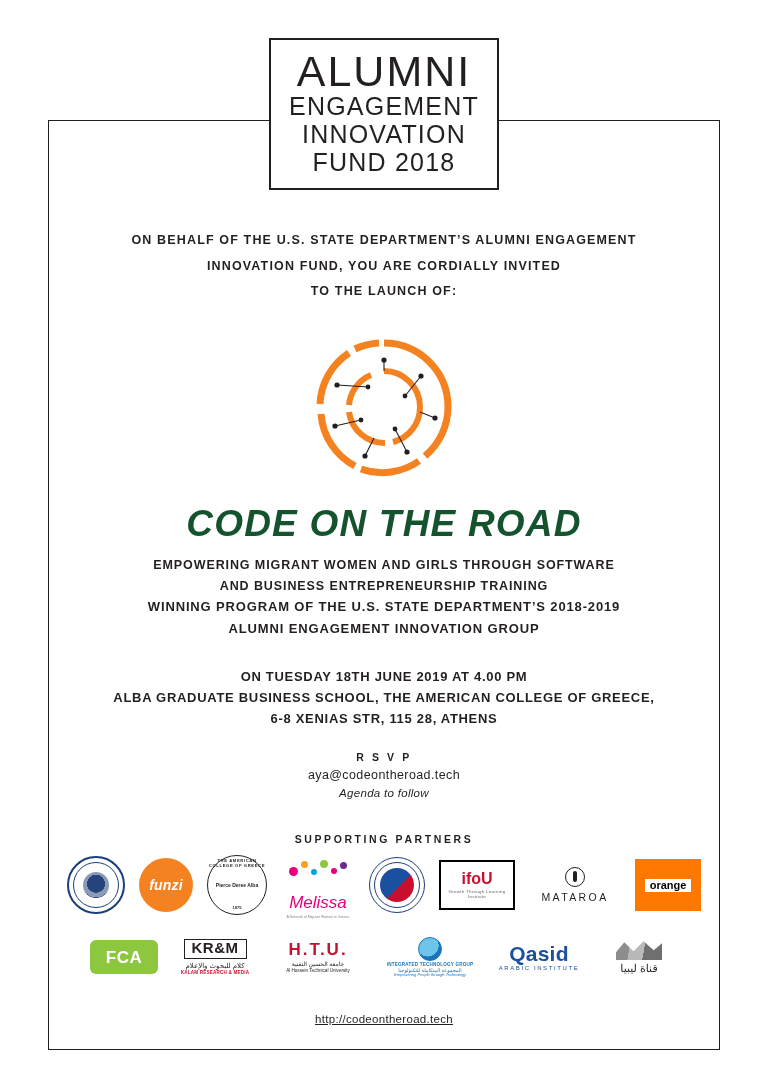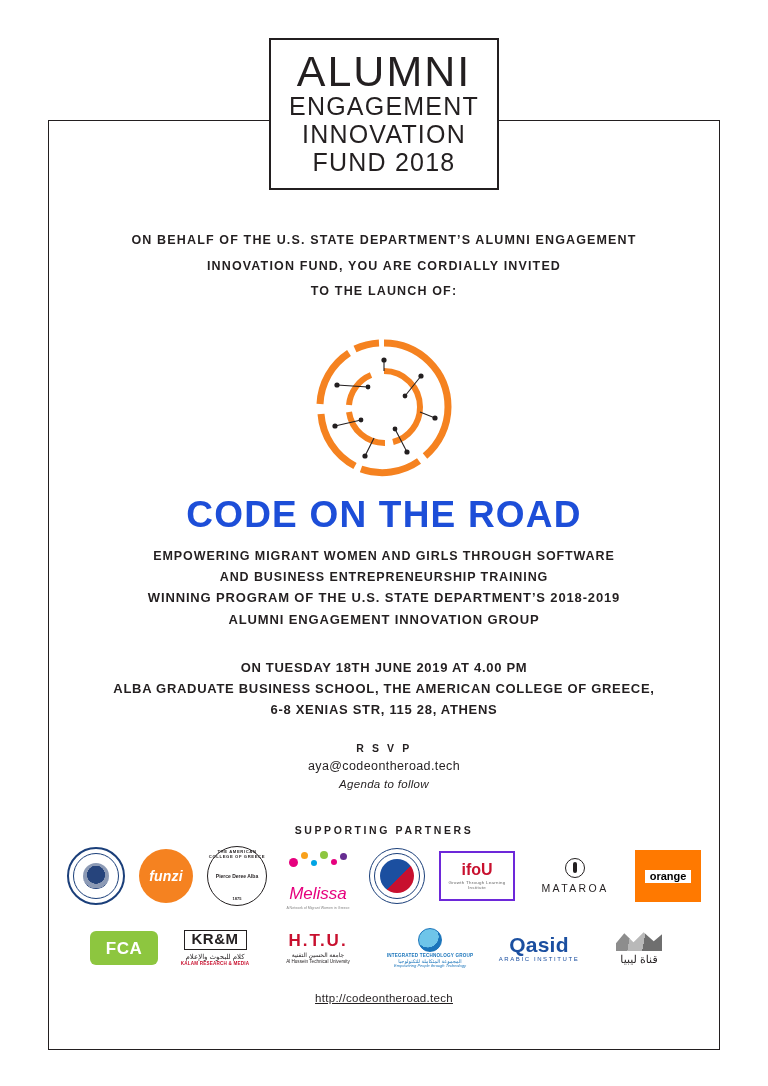--- a/index.html
+++ b/index.html
@@ -86,25 +86,26 @@
   
   .logo-wrap {
     margin-top: 22px;
     height: 160px;
     display: flex;
     align-items: center;
     justify-content: center;
   }
 
   .title {
-    margin-top: 7px;
+    margin-top: 16px;
     font-size: 37px;
     font-weight: 700;
     letter-spacing: 1.2px;
-    color: #1d4ed8;
+    color: #14532d;
+    font-style: italic;
   }
   .subtitle {
     margin-top: 10px;
     font-size: 12.5px;
     font-weight: 700;
     letter-spacing: 0.9px;
     line-height: 1.65;
     color: #231f20;
   }
   .winning {
@@ -239,21 +240,21 @@
     width: 34px; height: 34px; border-radius: 50%;
     background: linear-gradient(135deg,#1b4fa0 0 55%, #c8102e 55% 100%);
   }
   .acgsmall .ring {
     position: absolute; inset: 4px; border-radius: 50%;
     border: 1px solid #1b3f7a;
   }
 
   .iforu {
     width: 72px; height: 46px;
-    border: 2px solid #6d28d9;
+    border: 2px solid #000000;
     display: flex; flex-direction: column;
     align-items: center; justify-content: center;
     color: #c8102e;
   }
   .iforu .big { font-size: 16px; font-weight: 700; line-height: 1; }
   .iforu .small { font-size: 4.4px; letter-spacing: 0.3px; margin-top: 3px; color: #666; }
 
   .mataroa {
     width: 92px; height: 48px;
     display: flex; flex-direction: column; align-items: center; justify-content: center;
@@ -336,21 +337,21 @@
     display: flex; flex-direction: column; align-items: center; justify-content: center;
   }
   .libya .glyph {
     width: 46px; height: 20px;
     background: linear-gradient(100deg,#8d8d8d 0 30%, #b9b9b9 30% 60%, #6f6f6f 60% 100%);
     clip-path: polygon(0 60%, 18% 10%, 38% 55%, 60% 5%, 82% 50%, 100% 15%, 100% 100%, 0 100%);
   }
   .libya .ar { font-size: 11px; color: #231f20; margin-top: 3px; }
 
   .url {
-    margin-top: 16px;
+    margin-top: 28px;
     font-size: 11.5px;
     color: #231f20;
     text-decoration: underline;
     letter-spacing: 0.3px;
   }
 </style>
 </head>
 <body>
 
 <div class="page">

